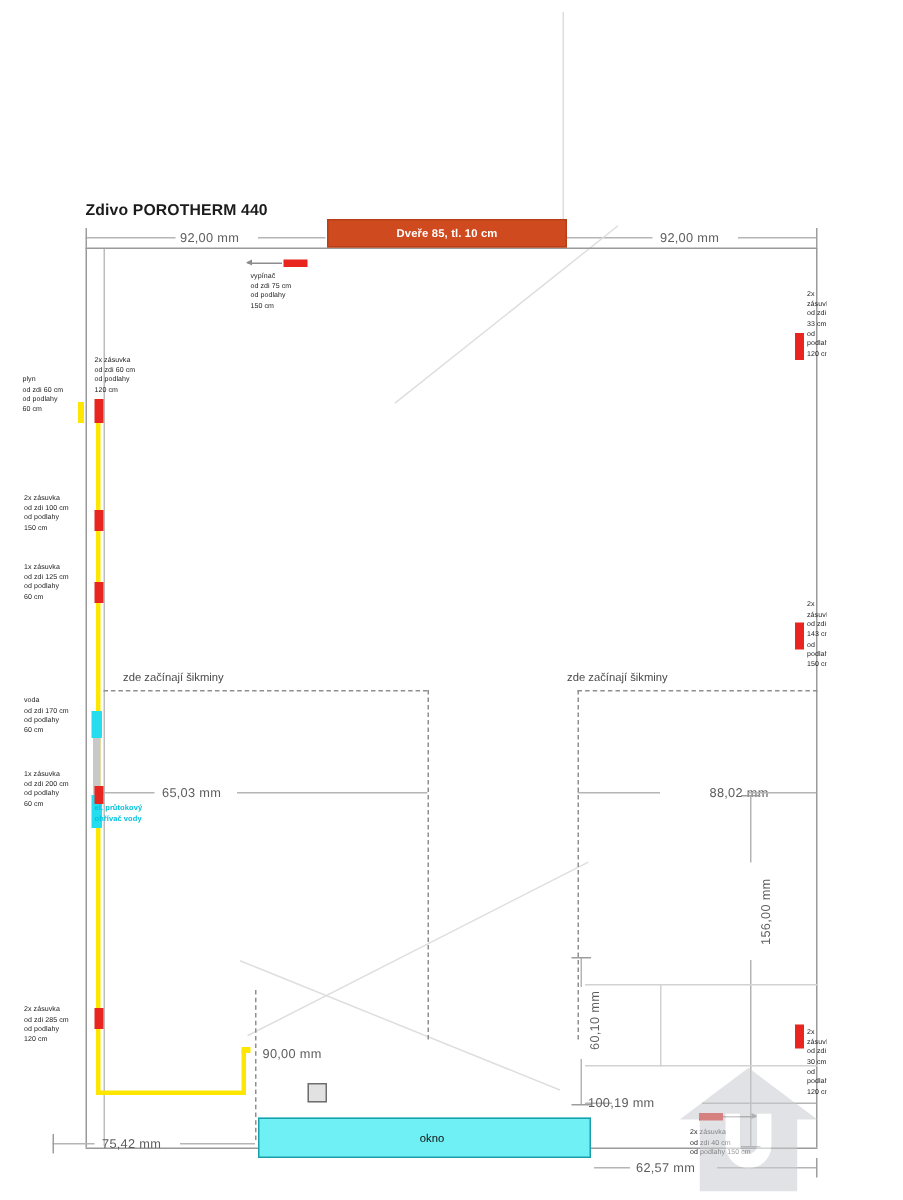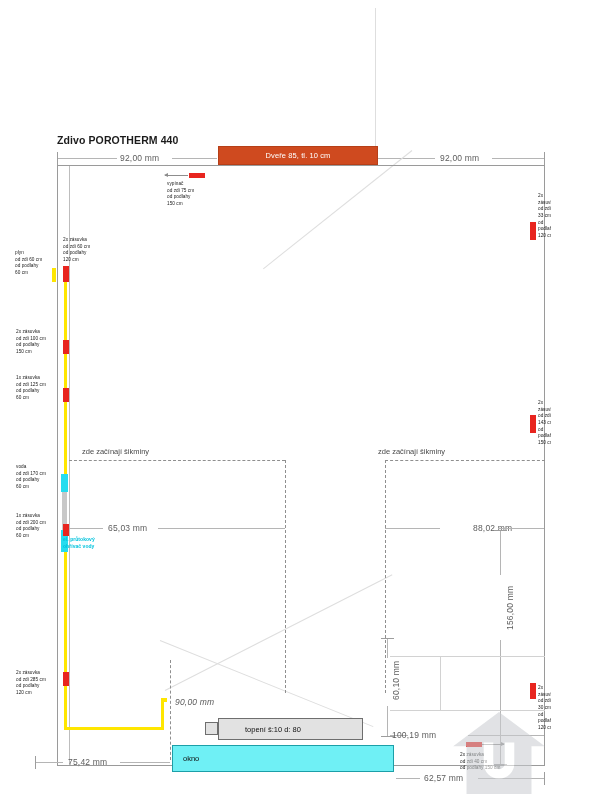--- a/index.html
+++ b/index.html
@@ -149,20 +149,21 @@
     color: #ffffff;
     white-space: nowrap;
     letter-spacing: .1px;
   }
   .window-el {
     position: absolute;
     background: #6ff0f5;
     border: 1px solid #1c9fa8;
     display: flex;
     align-items: center;
+    justify-content: center;
   }
   .window-el span {
     font-size: 7.5px;
     color: #101010;
     margin-left: 10px;
     white-space: nowrap;
   }
   .radiator {
     position: absolute;
     background: #e2e2e2;
@@ -229,21 +230,21 @@
   <div class="wall" style="left:57px; top:165px; width:488px; height:1px;"></div>
 
   <div class="wall" style="left:57px; top:165px; width:1px; height:600px;"></div>
 
   <div class="wall" style="left:544px; top:165px; width:1px; height:600px;"></div>
 
   <div class="wall" style="left:57px; top:765px; width:488px; height:1px;"></div>
 
   <div class="thin-line" style="left:69px; top:166px; width:1px; height:598px;"></div>
 
-  <div class="door" style="left:218px; top:146px; width:160px; height:19px;">
+  <div class="door" style="left:218px; top:146px; width:160px; height:19px;font-weight:bold;">
     <span>Dveře 85, tl. 10 cm</span>
   </div>
 
   <div class="dash-h" style="left:69px; top:460px; width:216px;"></div>
   <div class="dash-v" style="left:285px; top:460px; height:233px;"></div>
   <div class="slope-label" style="left:82px; top:447px;">zde začínají šikminy</div>
 
   <div class="dash-h" style="left:385px; top:460px; width:160px;"></div>
   <div class="dash-v" style="left:385px; top:460px; height:233px;"></div>
   <div class="slope-label" style="left:378px; top:447px;">zde začínají šikminy</div>
@@ -261,35 +262,32 @@
   <div class="dim-line-v" style="left:500px; top:640px; height:124px;"></div>
   <div class="dim-tick" style="left:494px; top:530px; width:13px; height:1px;"></div>
   <div class="dim-tick" style="left:494px; top:764px; width:13px; height:1px;"></div>
 
   <div class="dim-line-v" style="left:387px; top:638px; height:20px;"></div>
   <div class="dim-label-v" style="left:391px; top:700px;">60,10 mm</div>
   <div class="dim-line-v" style="left:387px; top:706px; height:30px;"></div>
   <div class="dim-tick" style="left:381px; top:638px; width:13px; height:1px;"></div>
   <div class="dim-tick" style="left:381px; top:736px; width:13px; height:1px;"></div>
 
-  <div class="dim-label" style="left:175px; top:697px;font-style:italic;">90,00 mm</div>
+  <div class="dim-label" style="left:175px; top:697px;">90,00 mm</div>
   <div class="dash-v" style="left:170px; top:660px; height:100px;"></div>
 
   <div class="dim-line" style="left:390px; top:735px; width:18px;"></div>
   <div class="dim-label" style="left:392px; top:730px;">100,19 mm</div>
   <div class="dim-line" style="left:468px; top:735px; width:76px;"></div>
 
   <div class="thin-line" style="left:390px; top:710px; width:155px; height:1px; background:#d2d2d2;"></div>
   <div class="thin-line" style="left:390px; top:656px; width:155px; height:1px; background:#d2d2d2;"></div>
   <div class="thin-line" style="left:440px; top:656px; width:1px; height:55px; background:#d2d2d2;"></div>
 
   <div class="radiator-valve" style="left:205px; top:722px; width:13px; height:13px;"></div>
-  <div class="radiator" style="left:218px; top:718px; width:145px; height:22px;">
-    <span>topení š:10 d: 80</span>
-  </div>
 
   <div class="window-el" style="left:172px; top:745px; width:222px; height:27px;">
     <span>okno</span>
   </div>
 
   <div class="dim-line" style="left:35px; top:762px; width:28px;"></div>
   <div class="dim-label" style="left:68px; top:757px;">75,42 mm</div>
   <div class="dim-line" style="left:120px; top:762px; width:50px;"></div>
   <div class="dim-tick" style="left:35px; top:756px; width:1px; height:13px;"></div>
 

